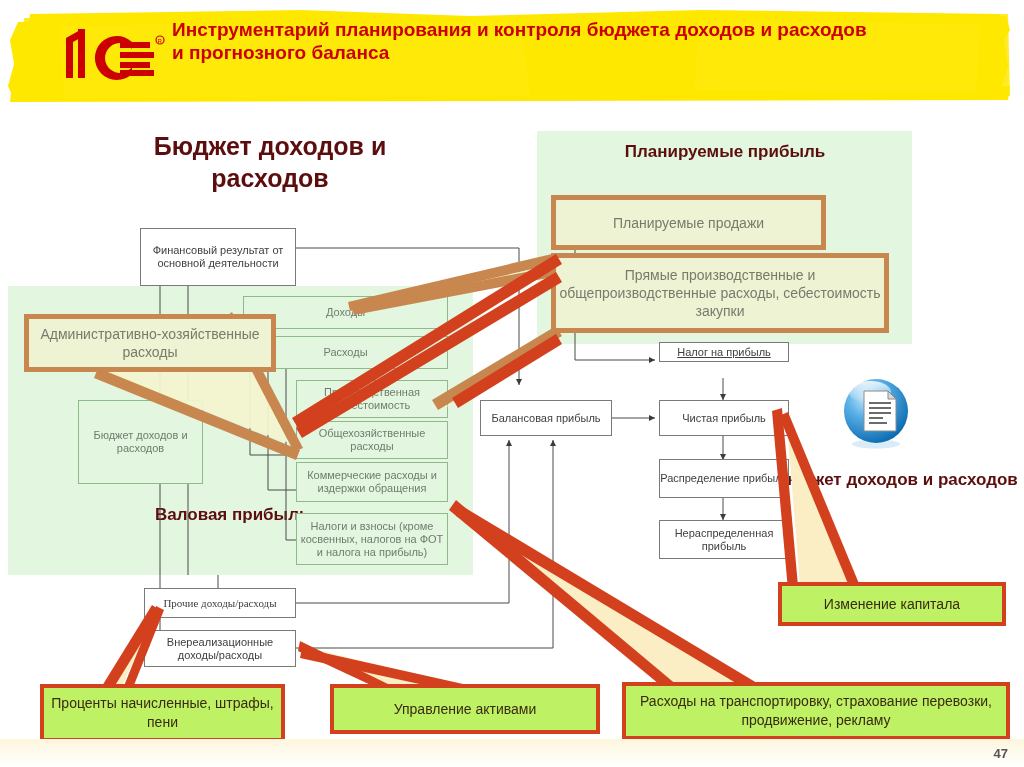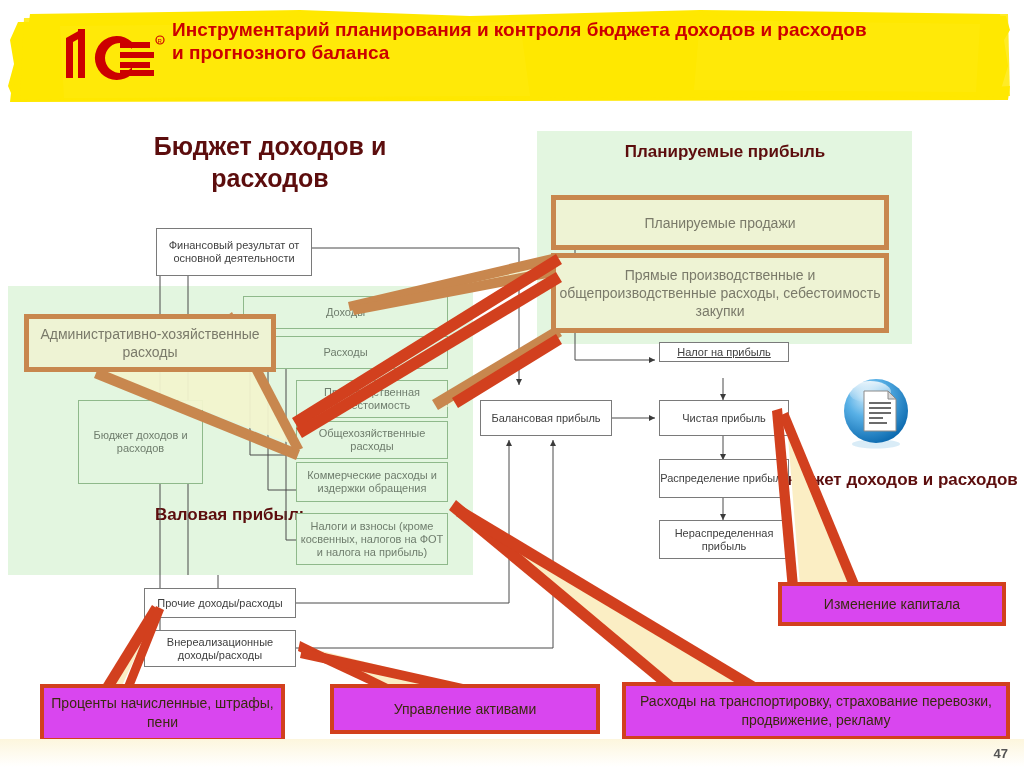--- a/index.html
+++ b/index.html
@@ -47,21 +47,21 @@
     position:absolute;box-sizing:border-box;
     display:flex;align-items:center;justify-content:center;text-align:center;
     background:#eef3d4;border:5px solid #c8874e;
     color:#7a7a6a;font-size:14px;line-height:18px;
   }
 
   
   .cbox{
     position:absolute;box-sizing:border-box;
     display:flex;align-items:center;justify-content:center;text-align:center;
-    background:#d946ef;border:4px solid #d2401e;
+    background:#bef264;border:4px solid #d2401e;
     color:#3a2a10;font-size:14px;line-height:19px;
   }
 
   
   svg.overlay{position:absolute;left:0;top:0;width:1024px;height:767px;pointer-events:none;}
   svg.overlay-under{position:absolute;left:0;top:0;width:1024px;height:767px;}
 
   
   .page-num{position:absolute;right:16px;bottom:6px;color:#555;font-size:13px;font-weight:bold;}
 
@@ -161,21 +161,21 @@
       <path d="M575,248 L575,360"></path>
 
       <path d="M723,378 L723,400" marker-end="url(#arrowhead)"></path>
 
       <path d="M723,436 L723,460" marker-end="url(#arrowhead)"></path>
 
       <path d="M723,497 L723,520" marker-end="url(#arrowhead)"></path>
     </g>
   </svg>
 
-  <div class="fbox" style="left:156px;top:228px;width:156px;height:48px;">
+  <div class="fbox" style="left:140px;top:228px;width:156px;height:58px;">
     <span>Финансовый результат от основной деятельности</span>
   </div>
 
   <div class="fbox green" style="left:243px;top:296px;width:205px;height:33px;">
     <span>Доходы</span>
   </div>
 
   <div class="fbox green" style="left:243px;top:336px;width:205px;height:33px;">
     <span>Расходы</span>
   </div>
@@ -193,21 +193,21 @@
   </div>
 
   <div class="fbox green" style="left:296px;top:513px;width:152px;height:52px;">
     <span>Налоги и взносы (кроме косвенных, налогов на ФОТ и налога на прибыль)</span>
   </div>
 
   <div class="fbox green" style="left:78px;top:400px;width:125px;height:84px;">
     <span>Бюджет доходов и расходов</span>
   </div>
 
-  <div class="fbox" style="left:144px;top:588px;width:152px;height:30px;">
+  <div class="fbox" style="left:144px;top:588px;width:152px;height:30px;font-family:Liberation Serif, serif;">
     <span>Прочие доходы/расходы</span>
   </div>
 
   <div class="fbox" style="left:144px;top:630px;width:152px;height:37px;">
     <span>Внереализационные доходы/расходы</span>
   </div>
 
   <div class="fbox" style="left:480px;top:400px;width:132px;height:36px;">
     <span>Балансовая прибыль</span>
   </div>
@@ -245,21 +245,21 @@
     <g>
       <path d="M556,330 L560,344 L438,412 Z" fill="#f2f4cd" opacity="0.9"></path>
       <path d="M556,326 L432,400 L438,410 L562,336 Z" fill="#c8874e"></path>
     </g>
   </svg>
 
   <div class="hbox" style="left:18px;top:314px;width:252px;height:58px;margin-left:6px;">
     <span>Административно-хозяйственные расходы</span>
   </div>
 
-  <div class="hbox" style="left:551px;top:195px;width:338px;height:55px;">
+  <div class="hbox" style="left:551px;top:195px;width:275px;height:55px;">
     <span>Планируемые продажи</span>
   </div>
 
   <div class="hbox" style="left:551px;top:253px;width:338px;height:80px;">
     <span>Прямые производственные и общепроизводственные расходы, себестоимость закупки</span>
   </div>
 
   <svg class="overlay">
 
     <g>

